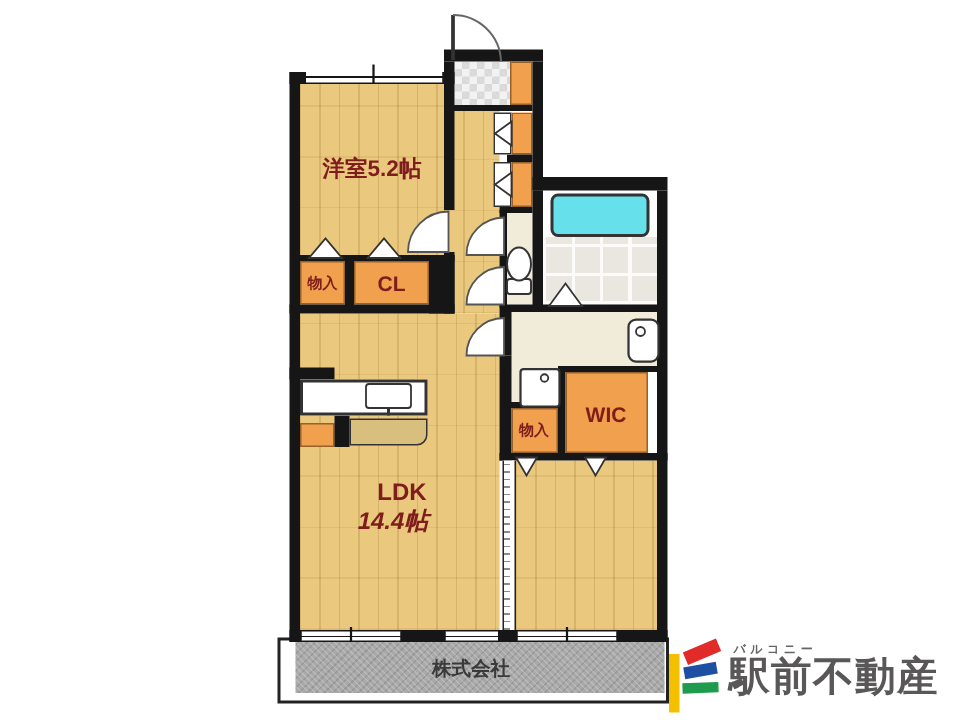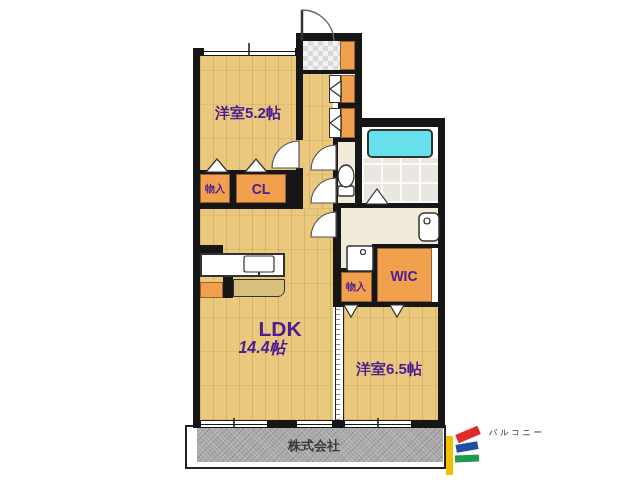--- a/index.html
+++ b/index.html
@@ -25,21 +25,21 @@
     background-image:repeating-linear-gradient(45deg,rgba(255,255,255,.18) 0 1px,transparent 1px 3px),
                      repeating-linear-gradient(-45deg,rgba(0,0,0,.10) 0 1px,transparent 1px 4px);z-index:1;}
   .win{background:linear-gradient(to bottom,#ffffff 0 3px,#161616 3px 4px,#ffffff 4px);z-index:4;
        border-left:1px solid #161616;border-right:1px solid #161616;}
   .panel{background:#ffffff;border:1px solid #333;z-index:4;}
   .counter{background:#ffffff;border:2px solid #333;z-index:4;}
   .ledge{background:#d9bf7e;border:1px solid #333;border-radius:0 0 7px 0;z-index:4;}
   .slider{background:#ffffff;border-left:1px solid #222;border-right:1px solid #222;z-index:4;
     background-image:repeating-linear-gradient(0deg,#8a8a8a 0 1px,transparent 1px 5px);
     background-size:4px 100%;background-repeat:no-repeat;}
-  .lbl{z-index:6;color:#4c1d95;font-weight:700;white-space:nowrap;transform:translate(-50%,-50%);}
+  .lbl{z-index:6;color:#7f1d1d;font-weight:700;white-space:nowrap;transform:translate(-50%,-50%);}
   .balcony-outer{border:2px solid #222;background:transparent;z-index:0;}
   svg.fixtures{left:0;top:0;z-index:5;pointer-events:none;}
   .logo-bar{z-index:7;}
   .logo-text{z-index:7;white-space:nowrap;}
 </style>
 </head>
 <body>
 
 <div id="canvas">
 
@@ -153,26 +153,26 @@
     <g stroke="#161616" stroke-width="1.5">
       <line x1="249" y1="43" x2="249" y2="56"></line>
       <line x1="234" y1="418" x2="234" y2="428"></line>
       <line x1="378" y1="418" x2="378" y2="428"></line>
     </g>
   </svg>
 
   <div class="lbl" style="left:248px;top:113px;font-size:15px;">洋室5.2帖</div>
   <div class="lbl" style="left:215px;top:189px;font-size:10px;">物入</div>
   <div class="lbl" style="left:261px;top:189px;font-size:14px;">CL</div>
-  <div class="lbl" style="left:280px;top:329px;font-size:21px;">LDK</div>
+  <div class="lbl" style="left:268px;top:329px;font-size:16px;">LDK</div>
   <div class="lbl" style="left:262px;top:348px;font-size:16px;font-style:italic;">14.4帖</div>
   <div class="lbl" style="left:356px;top:287px;font-size:10px;">物入</div>
   <div class="lbl" style="left:404px;top:276px;font-size:14px;">WIC</div>
-  <div class="lbl" style="left:389px;top:369px;font-size:15px;">洋室6.5帖</div>
   <div class="lbl" style="left:314px;top:446px;font-size:13px;color:#3a3a3a;">株式会社</div>
 
   <div class="logo-bar" style="left:446px;top:436px;width:7px;height:39px;background:#f3c000;"></div>
   <div class="logo-bar" style="left:456px;top:430px;width:24px;height:9px;background:#e02b29;transform:rotate(-23deg);"></div>
   <div class="logo-bar" style="left:456px;top:443px;width:22px;height:8px;background:#1d50a2;transform:rotate(-10deg);"></div>
   <div class="logo-bar" style="left:455px;top:455px;width:24px;height:7px;background:#1e9b4c;transform:rotate(-2deg);"></div>
   <div class="logo-text" style="left:489px;top:427px;font-size:8px;letter-spacing:3px;color:#666;font-weight:700;">バルコニー</div>
+  <div class="logo-text" style="left:486px;top:433px;font-size:27px;font-weight:700;color:#595757;letter-spacing:1px;">駅前不動産</div>
 
 </div>
 
 </body></html>

